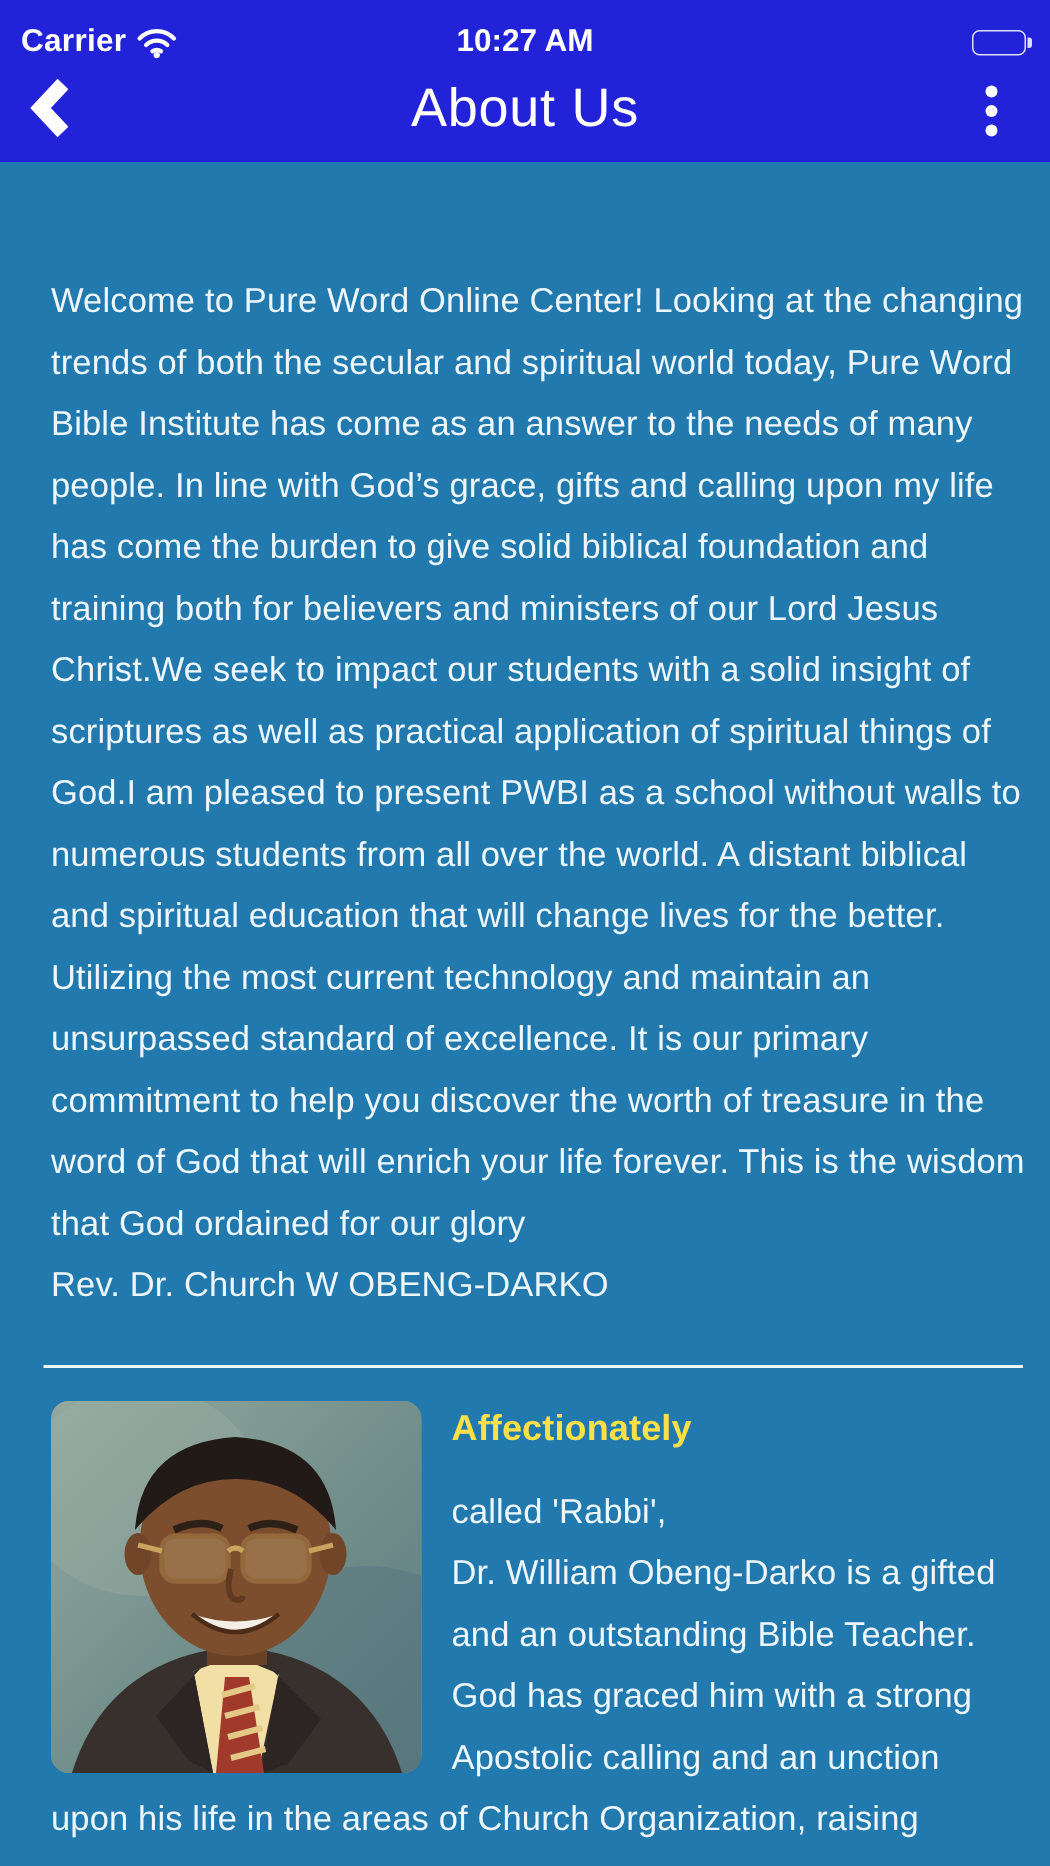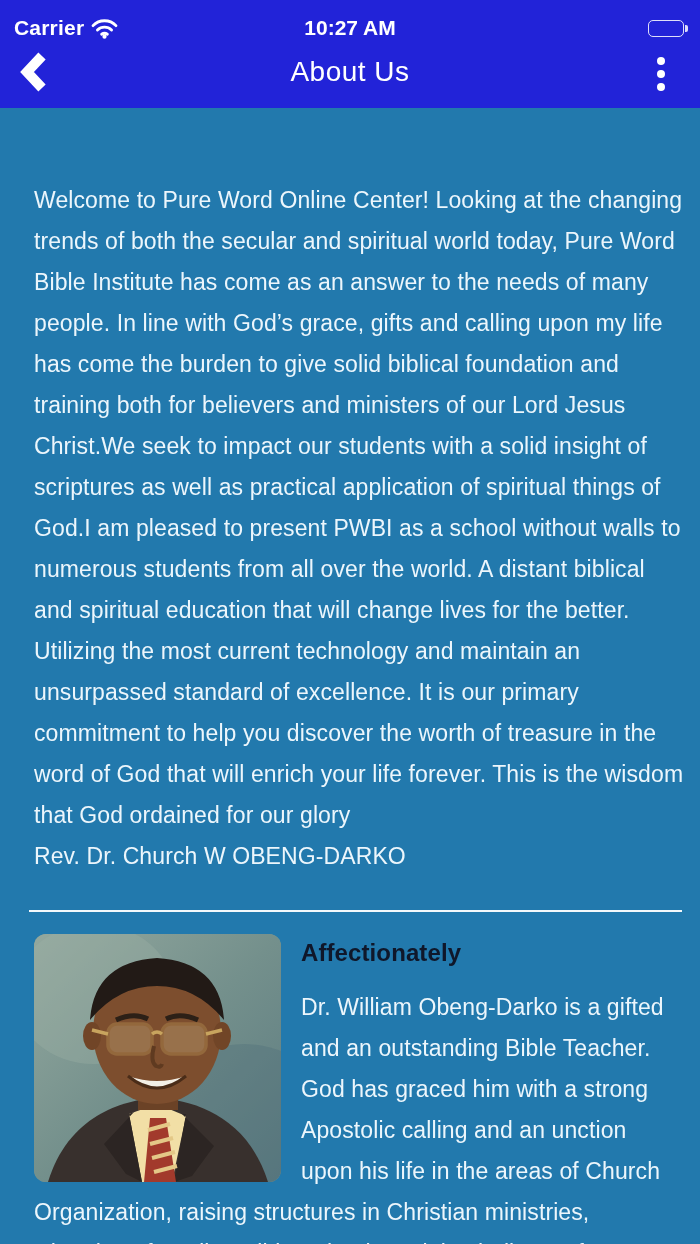--- a/index.html
+++ b/index.html
@@ -30,21 +30,21 @@
   .battery-nub {
     width:3px; height:7px; background:rgba(255,255,255,.85);
     border-radius:0 2px 2px 0; margin-left:1.5px;
   }
   .nav { height:72px; position:relative; display:flex; align-items:center; }
   .back-btn {
     position:absolute; left:14px; top:14px; width:40px; height:44px;
     display:flex; align-items:center; justify-content:center; cursor:pointer;
   }
   .nav-title {
-    width:100%; text-align:center; color:#fff; font-size:28px; font-weight:400;
+    width:100%; text-align:center; color:#fff; font-size:36px; font-weight:400;
     letter-spacing:.5px;
   }
   .menu-btn {
     position:absolute; right:28px; top:18px; width:22px; height:40px;
     display:flex; flex-direction:column; align-items:center;
     justify-content:center; gap:4.5px; cursor:pointer;
   }
   .menu-btn .dot { width:8.5px; height:8.5px; border-radius:50%; background:#fff; }
   
   .content {
@@ -55,21 +55,21 @@
   .divider {
     border:none; height:2px; background:rgba(255,255,255,.95);
     margin:33px 2px 20px -5px;
   }
   .bio::after { content:""; display:block; clear:both; }
   .portrait {
     float:left; width:247px; height:248px; border-radius:12px; overflow:hidden;
     margin:2px 20px 8px 0; background:#7c958f;
   }
   .portrait svg { display:block; width:100%; height:100%; }
-  .bio-heading { font-size:24px; font-weight:700; color:#0f172a; margin:2px 0 14px; }
+  .bio-heading { font-size:24px; font-weight:700; color:#fde047; margin:2px 0 14px; }
   .bio-sub { margin:0 0 14px; }
 </style>
 </head>
 <body>
 
 <div class="phone">
 
   <div class="header">
 
     <div class="statusbar">
@@ -151,19 +151,20 @@
           <path d="M118 100 Q123 96 128 100" stroke="#c8a45e" stroke-width="3.5" fill="none"></path>
           <path d="M74 100 L58 96 M172 100 L188 96" stroke="#c8a45e" stroke-width="3.5"></path>
 
           <path d="M120 112 Q116 128 122 132 Q127 134 128 130" stroke="#5f3a20" stroke-width="4" fill="none"></path>
           <path d="M94 142 Q123 166 152 142 Q123 152 94 142 Z" fill="#f3efe6"></path>
           <path d="M94 142 Q123 166 152 142" stroke="#4a2c18" stroke-width="3" fill="none"></path>
         </svg>
       </div>
 
       <h3 class="bio-heading">Affectionately</h3>
+      <p class="bio-sub">called 'Rabbi',</p>
       <p>Dr. William Obeng-Darko is a gifted and an outstanding Bible Teacher. God has graced him with a strong Apostolic calling and an unction upon his life in the areas of Church Organization, raising structures in Christian ministries, Churches, founding Bible Schools, training believers for Christian service and has been involved in pioneering over thirty Churches. He has authored three books: 'Victory Over Curses', 'Understanding The Prophetic Movement' and 'SECRETS'. Rev. Obeng-Darko's missionary outreach spans over twenty-five years to cities, towns and</p>
 
     </div>
 
   </div>
 
 </div>
 
 </body></html>

